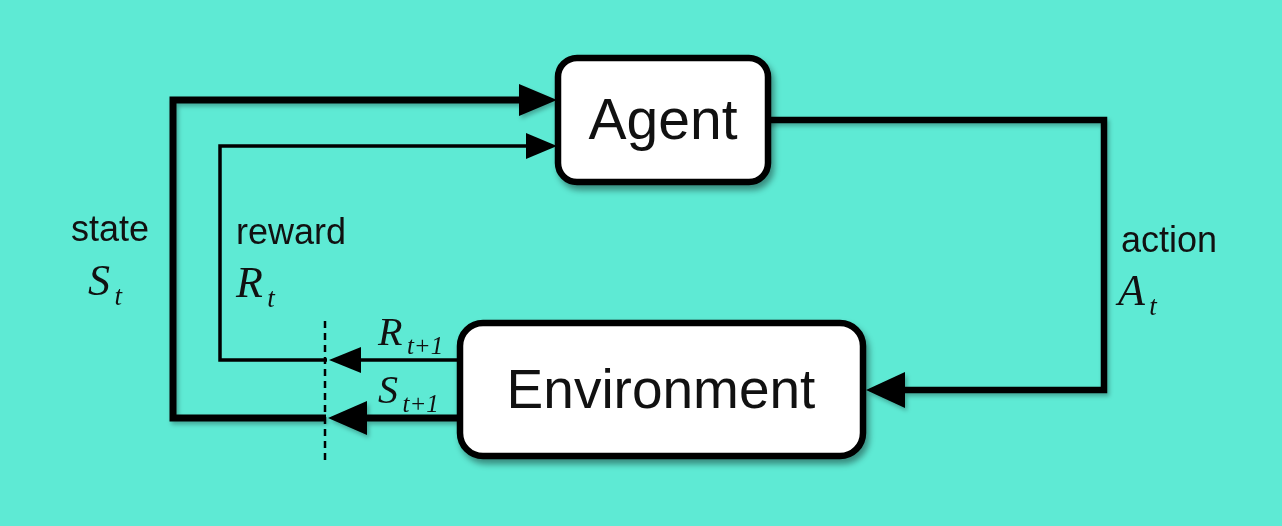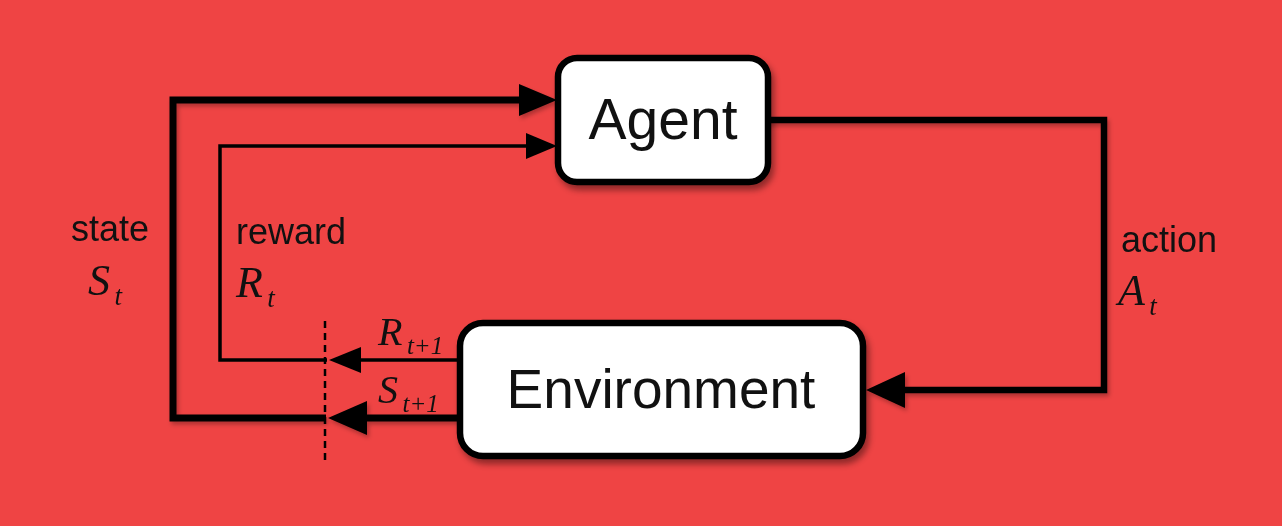--- a/index.html
+++ b/index.html
@@ -8,21 +8,21 @@
     background: #ffffff;
     width: 1282px;
     height: 526px;
     overflow: hidden;
     font-family: "Liberation Sans", sans-serif;
   }
   .canvas {
     position: relative;
     width: 1282px;
     height: 526px;
-    background: #ef4444;
+    background: #5eead4;
   }
   svg { display: block; }
   .node-label {
     font-family: "Liberation Sans", "DejaVu Sans", sans-serif;
     fill: #111111;
   }
   .word-label {
     font-family: "Liberation Sans", "DejaVu Sans", sans-serif;
     fill: #111111;
     font-size: 36px;

